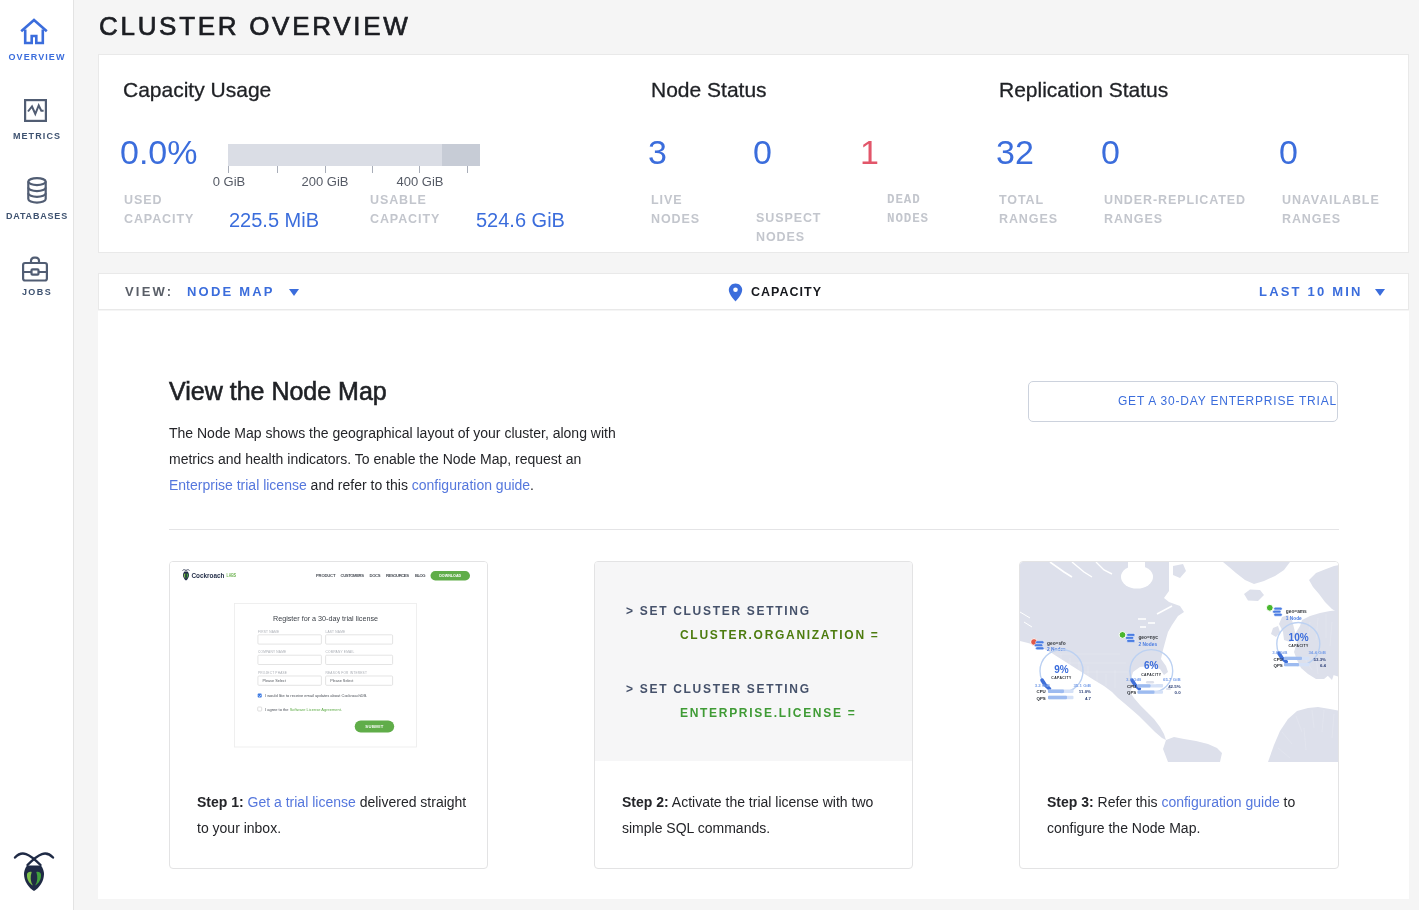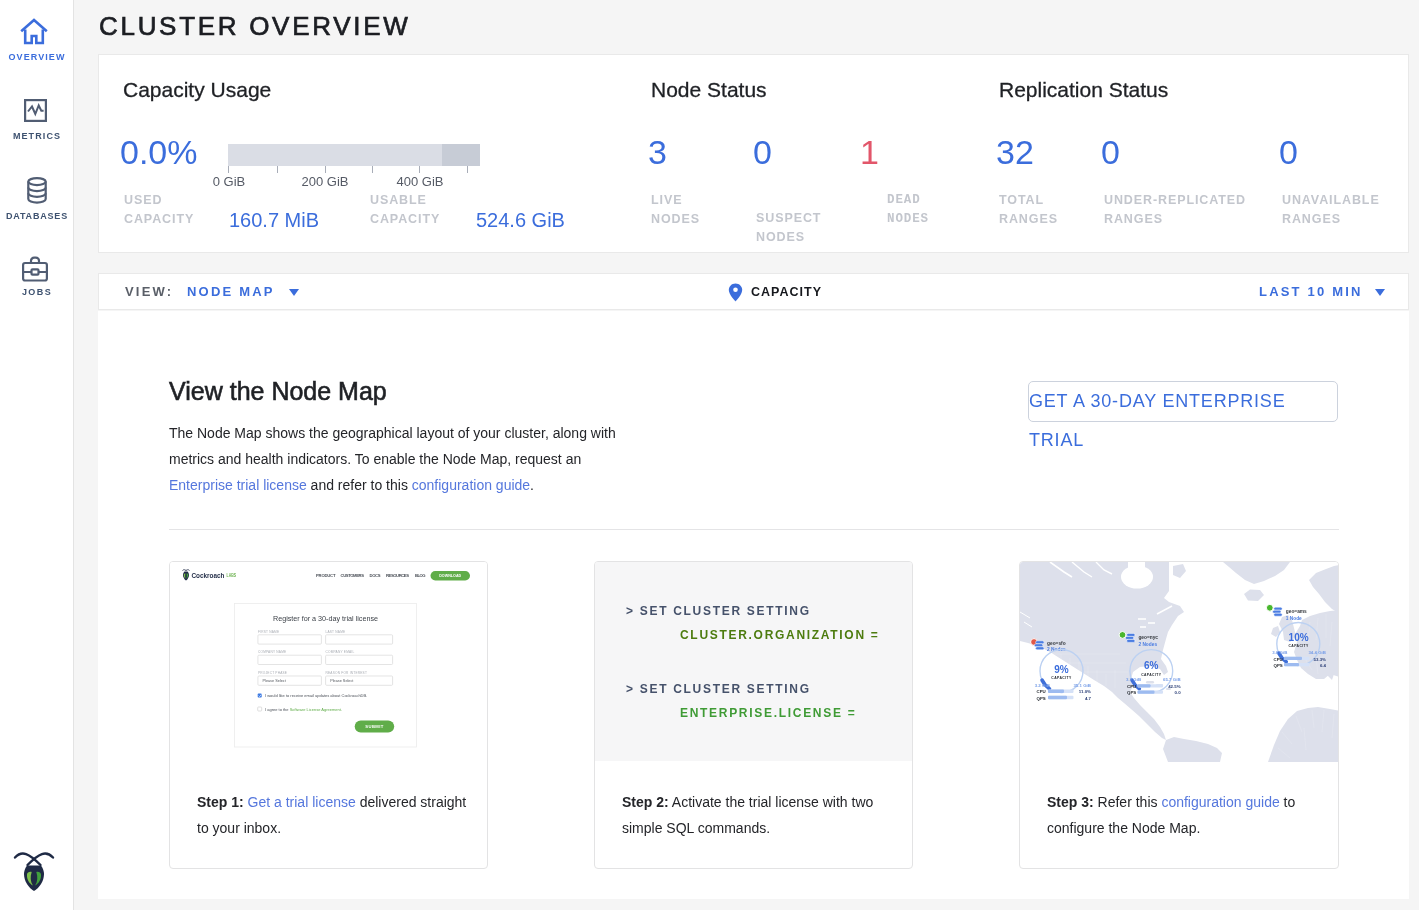--- a/index.html
+++ b/index.html
@@ -22,21 +22,21 @@
 .tick { position:absolute; top:111px; width:1px; height:7px; background:#a8adb8; }
 .ticklabel { position:absolute; top:119px; font-size:13px; color:#565b66; width:60px; text-align:center; }
 
 #viewbar { position:absolute; left:98px; top:273px; width:1311px; height:37px; background:#fff; border:1px solid #e9e9e9; }
 .vbtext { font-size:13px; font-weight:bold; letter-spacing:2.2px; }
 
 #mainpanel { position:absolute; left:98px; top:311px; width:1311px; height:588px; background:#fff; }
 #nmtitle { position:absolute; left:169px; top:377px; font-size:25px; font-weight:normal; -webkit-text-stroke:0.6px #1f2125; letter-spacing:0px; color:#1f2125; }
 .para { position:absolute; left:169px; font-size:14px; color:#242529; }
 .para a { color:#5577dd; text-decoration:none;text-align:right; }
-#trialbtn { position:absolute; left:1028px; top:381px; width:310px; height:41px; border:1px solid #ccd2dd; border-radius:5px; background:#fff; color:#3b6ddc; font-size:18px; letter-spacing:0.8px; text-align:left; line-height:39px; }
+#trialbtn { position:absolute; left:1028px; top:381px; width:310px; height:41px; border:1px solid #ccd2dd; border-radius:5px; background:#fff; color:#3b6ddc; font-size:12px; letter-spacing:0.8px; text-align:right; line-height:39px; }
 #divider { position:absolute; left:169px; top:529px; width:1170px; height:1px; background:#e4e4e6; }
 .stepcard { position:absolute; top:561px; width:319px; height:308px; background:#fff; border:1px solid #e3e3e4; border-radius:4px; overflow:hidden; }
 .steptext { position:absolute; left:27px; top:227px; font-size:14px; line-height:26px; color:#242529; white-space:nowrap; }
 .steptext b { font-weight:bold; }
 .steptext a { color:#5577dd; text-decoration:none; }
 .code { font-size:12px; font-weight:bold; letter-spacing:1.7px; }
 </style>
 </head>
 <body>
 <div id="sidebar">
@@ -82,21 +82,21 @@
   <div class="tick" style="left:129px;"></div>
   <div class="tick" style="left:178px;"></div>
   <div class="tick" style="left:226px;"></div>
   <div class="tick" style="left:273px;"></div>
   <div class="tick" style="left:320px;"></div>
   <div class="tick" style="left:368px;"></div>
   <div class="ticklabel" style="left:100px;">0 GiB</div>
   <div class="ticklabel" style="left:196px;">200 GiB</div>
   <div class="ticklabel" style="left:291px;">400 GiB</div>
   <div class="statlabel" style="left:25px;">USED<br>CAPACITY</div>
-  <div class="statval" style="left:130px;">160.7 MiB</div>
+  <div class="statval" style="left:130px;">225.5 MiB</div>
   <div class="statlabel" style="left:271px;">USABLE<br>CAPACITY</div>
   <div class="statval" style="left:377px;">524.6 GiB</div>
 
   <div class="sechead" style="left:552px;">Node Status</div>
   <div class="bignum" style="left:549px;">3</div>
   <div class="bignum" style="left:654px;">0</div>
   <div class="bignum" style="left:761px; color:#e2566a;">1</div>
   <div class="statlabel" style="left:552px;">LIVE<br>NODES</div>
   <div class="statlabel" style="left:657px;margin-top:18px;">SUSPECT<br>NODES</div>
   <div class="statlabel" style="left:788px;font-family:Liberation Mono, monospace;">DEAD<br>NODES</div>

